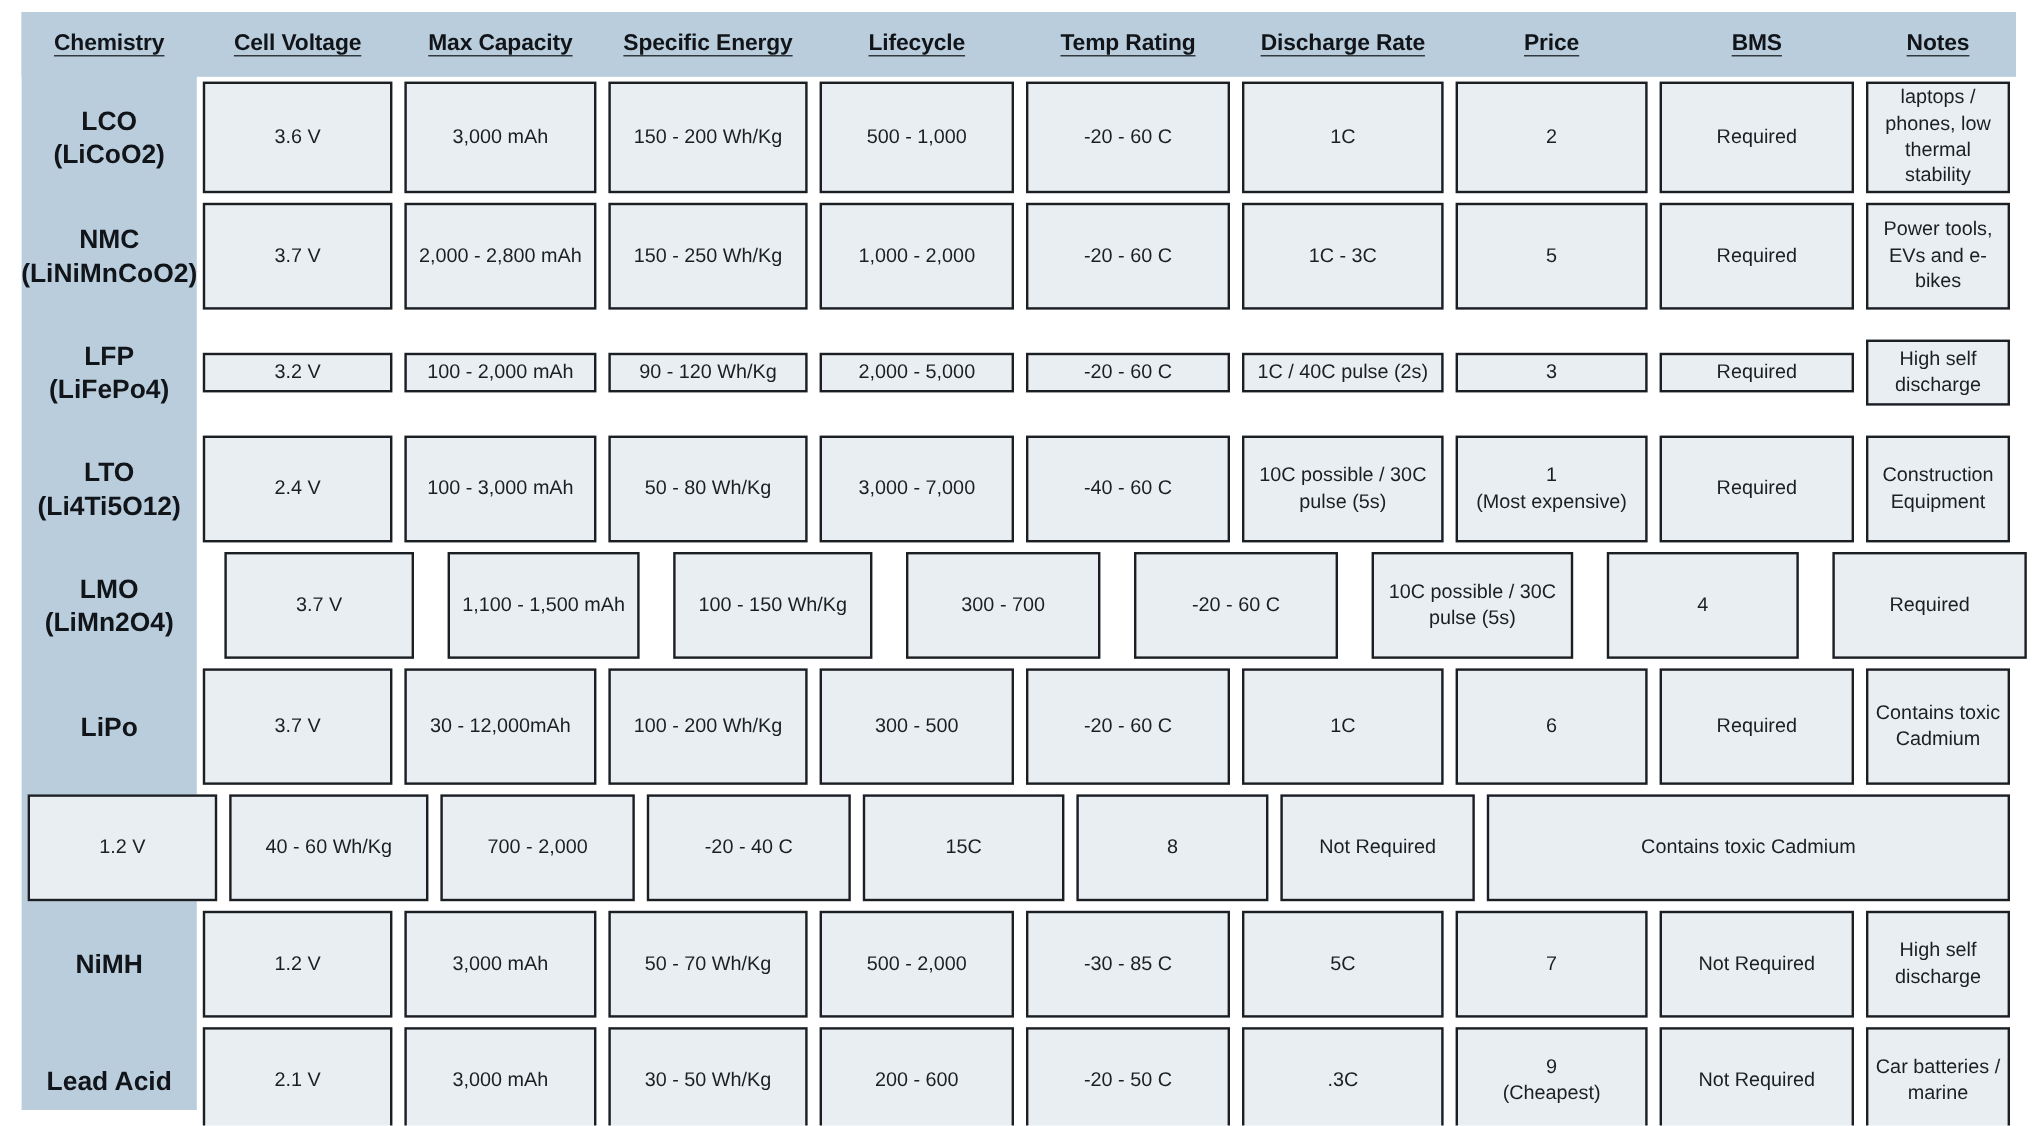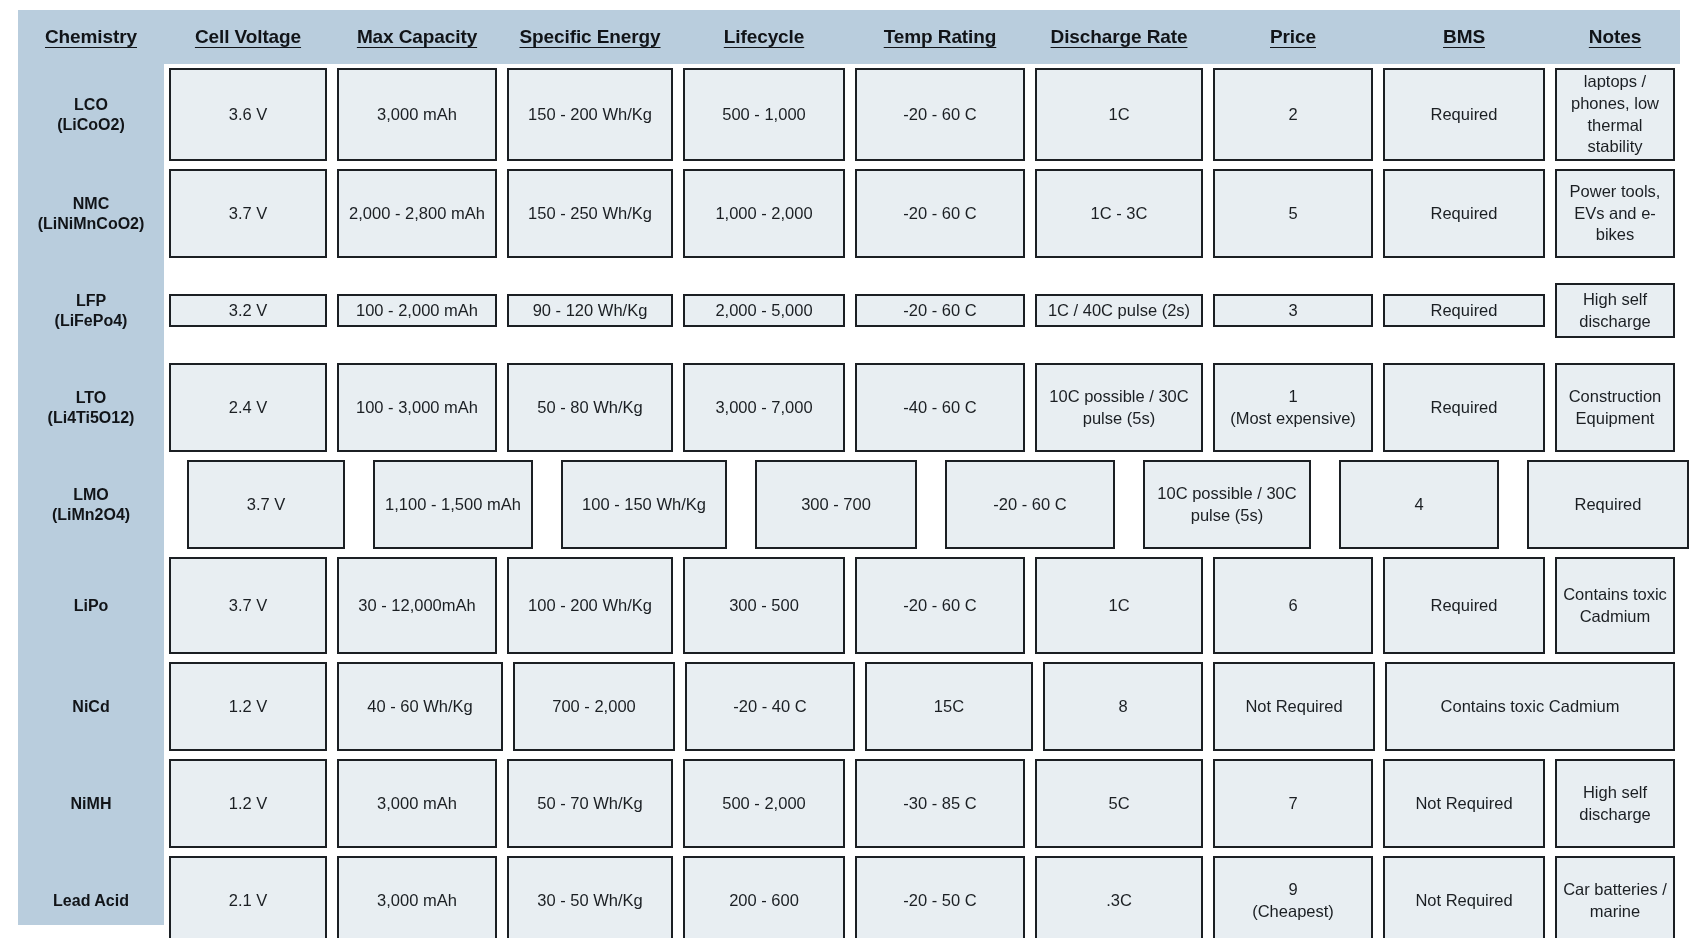--- a/index.html
+++ b/index.html
@@ -82,21 +82,21 @@
   }
   .rowlabel {
     display: flex;
     align-items: center;
     justify-content: center;
     text-align: center;
     padding: 0 6px;
     background: transparent;
   }
   .rowlabel .ltext {
-    font-size: 16px;
+    font-size: 22px;
     font-weight: bold;
     color: #111418;
     line-height: 1.25;
   }
   .cellwrap {
     padding: 4px 5px;
     display: flex;
   }
   .cell {
     flex: 1;
@@ -589,25 +589,20 @@
         </div>
         <div class="cellwrap c9">
           <div class="cell">
             <div>
               <div class="ctext">Contains toxic Cadmium</div>
             </div>
           </div>
         </div>
       </div>
       <div class="row" style="height: 97px;">
-        <div class="rowlabel c0">
-          <div>
-            <div class="ltext">NiCd</div>
-          </div>
-        </div>
         <div class="cellwrap c1">
           <div class="cell">
             <div>
               <div class="ctext">1.2 V</div>
             </div>
           </div>
         </div>
         <div class="cellwrap c3">
           <div class="cell">
             <div>

